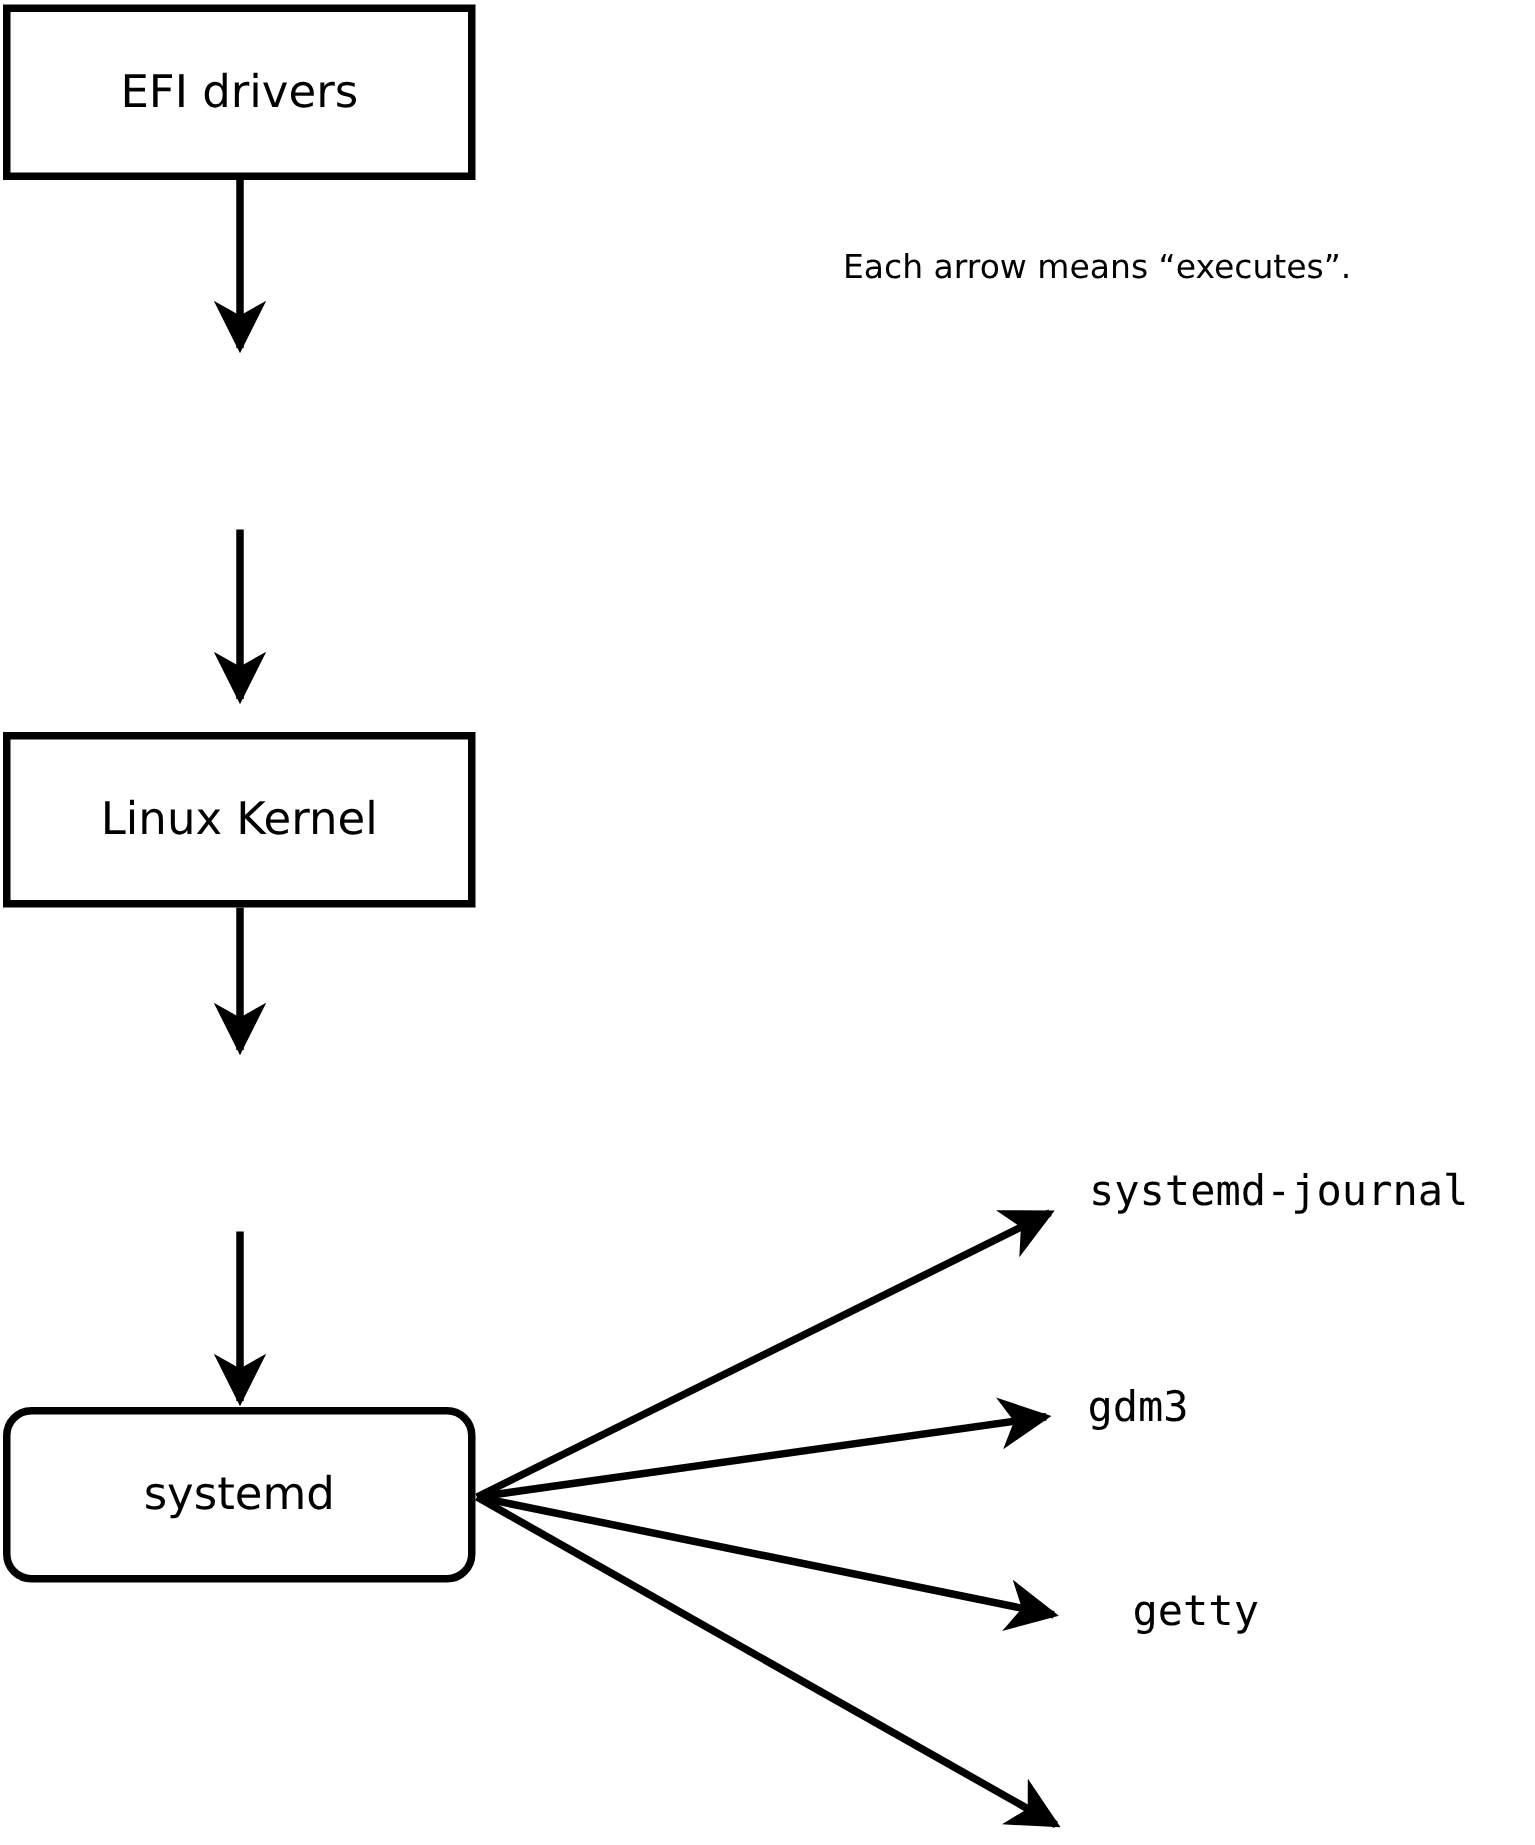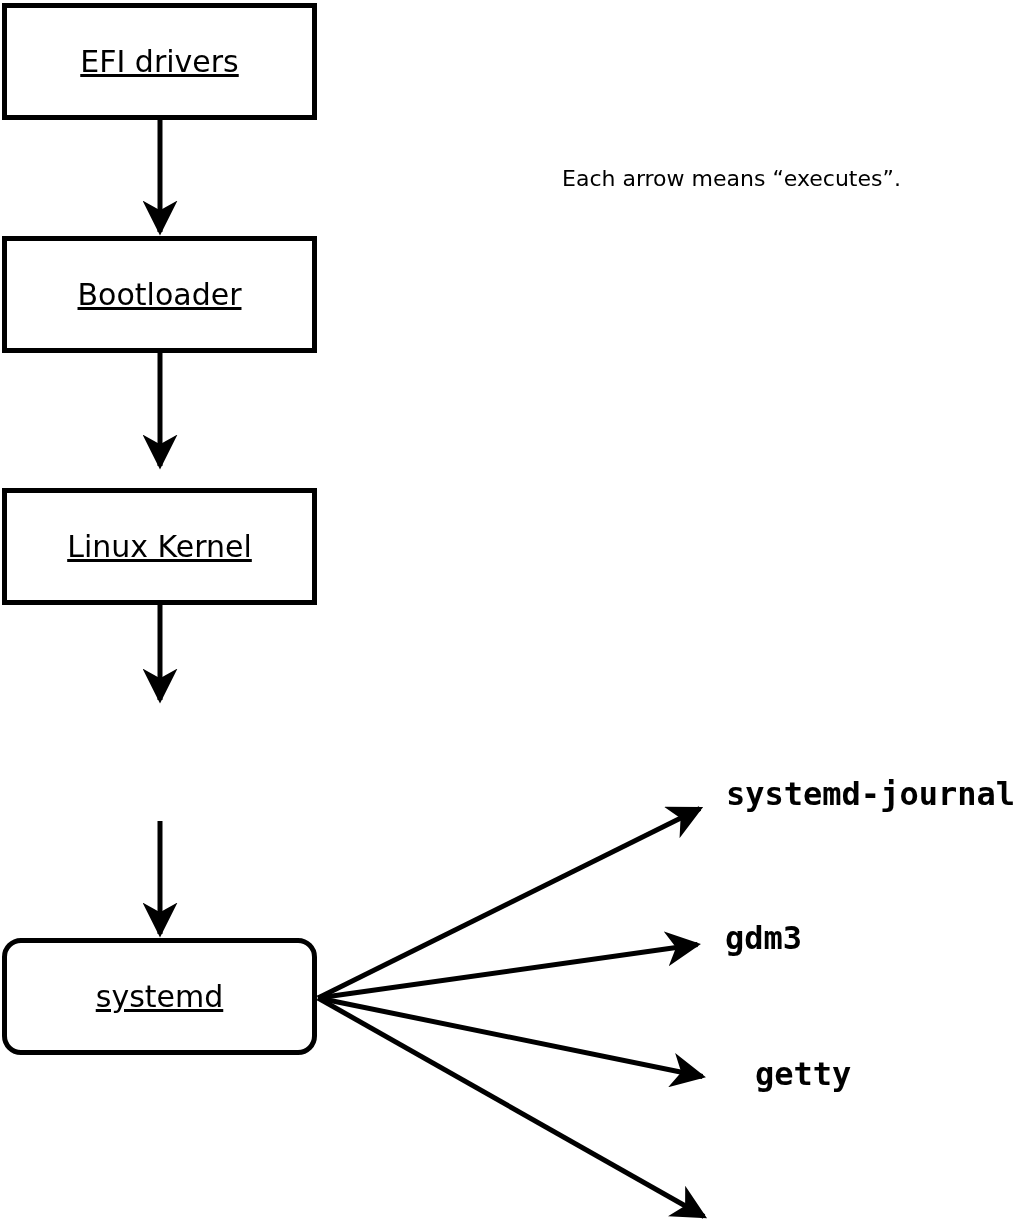--- a/index.html
+++ b/index.html
@@ -30,42 +30,40 @@
     height: 117px;
     box-sizing: border-box;
     border: 5px solid #000000;
     background: #ffffff;
     display: flex;
     align-items: center;
     justify-content: center;
     font-size: 30px;
     line-height: 1;
     white-space: nowrap;
-    text-decoration: underline;
   }
   .box-1 { top: 3px; }
   .box-2 { top: 236px; }
   .box-3 { top: 488px; }
   .box-4 { top: 704px; }
   .box-5 { top: 938px; border-radius: 19px; }
   .note {
     position: absolute;
     left: 562px;
     top: 164px;
     font-size: 22px;
     line-height: 30px;
     white-space: nowrap;
   }
   .spawn-label {
     position: absolute;
     font-family: "DejaVu Sans Mono", monospace;
-    font-size: 32px;
+    font-size: 28px;
     line-height: 30px;
     white-space: nowrap;
-    font-weight: bold;
   }
   .spawn-label.sans {
     font-family: "DejaVu Sans", sans-serif;
     margin-top: 41px;
   }
   .lbl-journal { left: 726px; top: 779px; }
   .lbl-gdm3    { left: 725px; top: 923px; }
   .lbl-getty   { left: 755px; top: 1059px; }
   .lbl-sshd    { left: 716px; top: 1198px; }
 </style>
@@ -88,23 +86,20 @@
       <line x1="318" y1="998" x2="700" y2="808.5" marker-end="url(#ah)"></line>
       <line x1="318" y1="998" x2="697.5" y2="944.5" marker-end="url(#ah)"></line>
       <line x1="318" y1="998" x2="702.5" y2="1076.5" marker-end="url(#ah)"></line>
       <line x1="318" y1="998" x2="704" y2="1216.5" marker-end="url(#ah)"></line>
     </g>
   </svg>
 
   <div class="flow-box box-1">
     <span>EFI drivers</span>
   </div>
-  <div class="flow-box box-2">
-    <span>Bootloader</span>
-  </div>
   <div class="flow-box box-3">
     <span>Linux Kernel</span>
   </div>
   <div class="flow-box box-5">
     <span>systemd</span>
   </div>
 
   <div class="note">Each arrow means “executes”.</div>
 
   <div class="spawn-label lbl-journal">systemd-journal</div>

